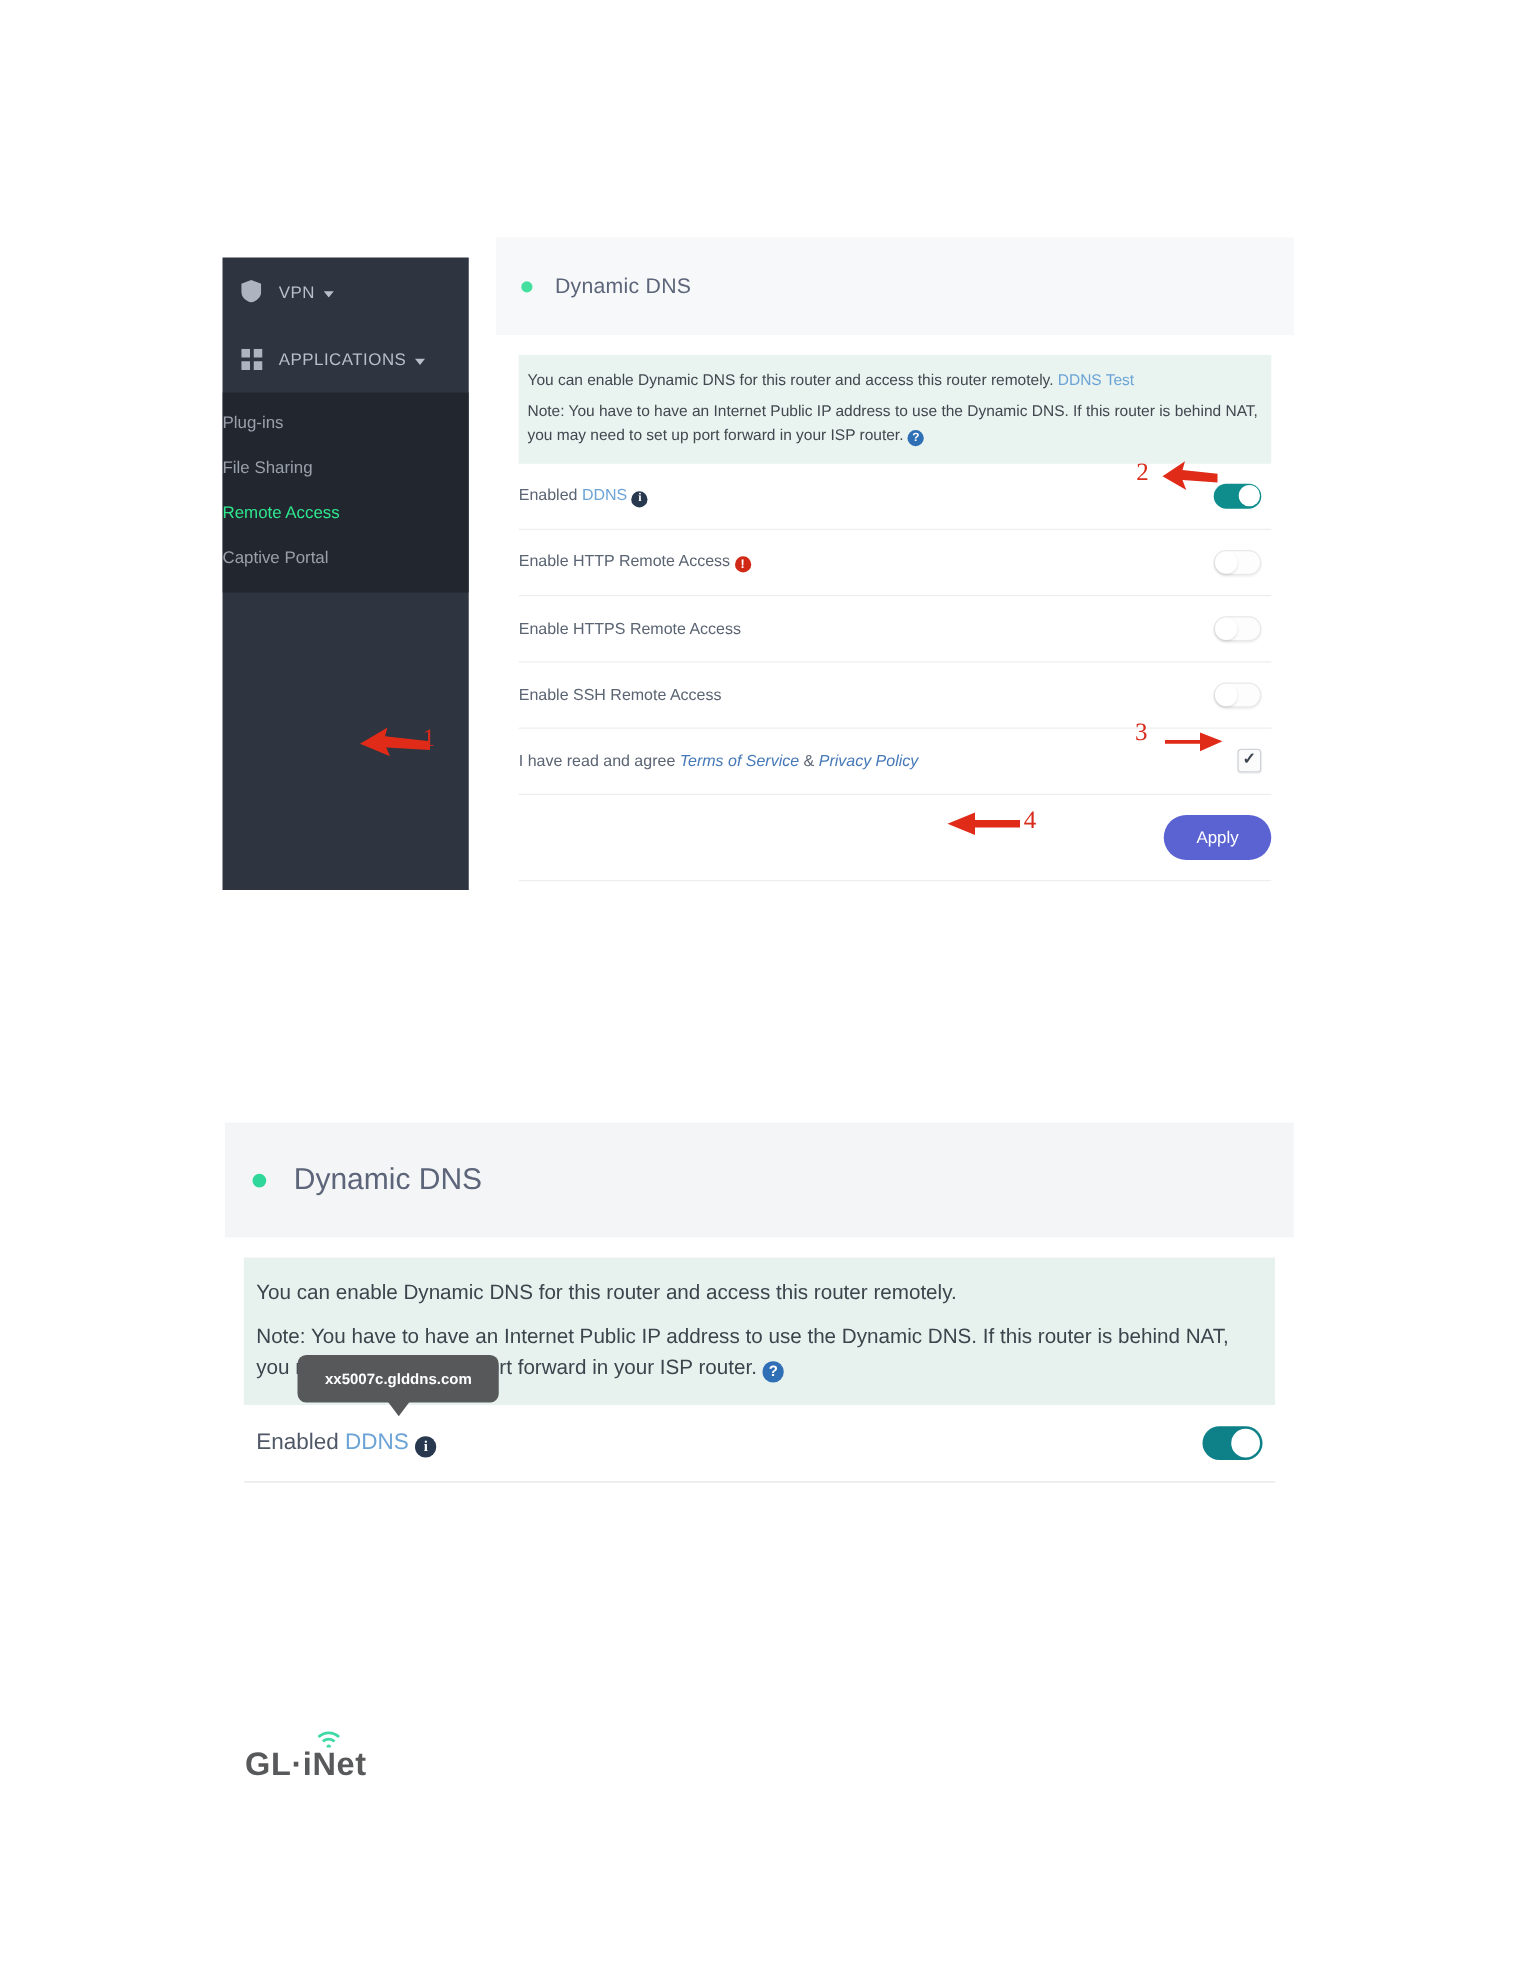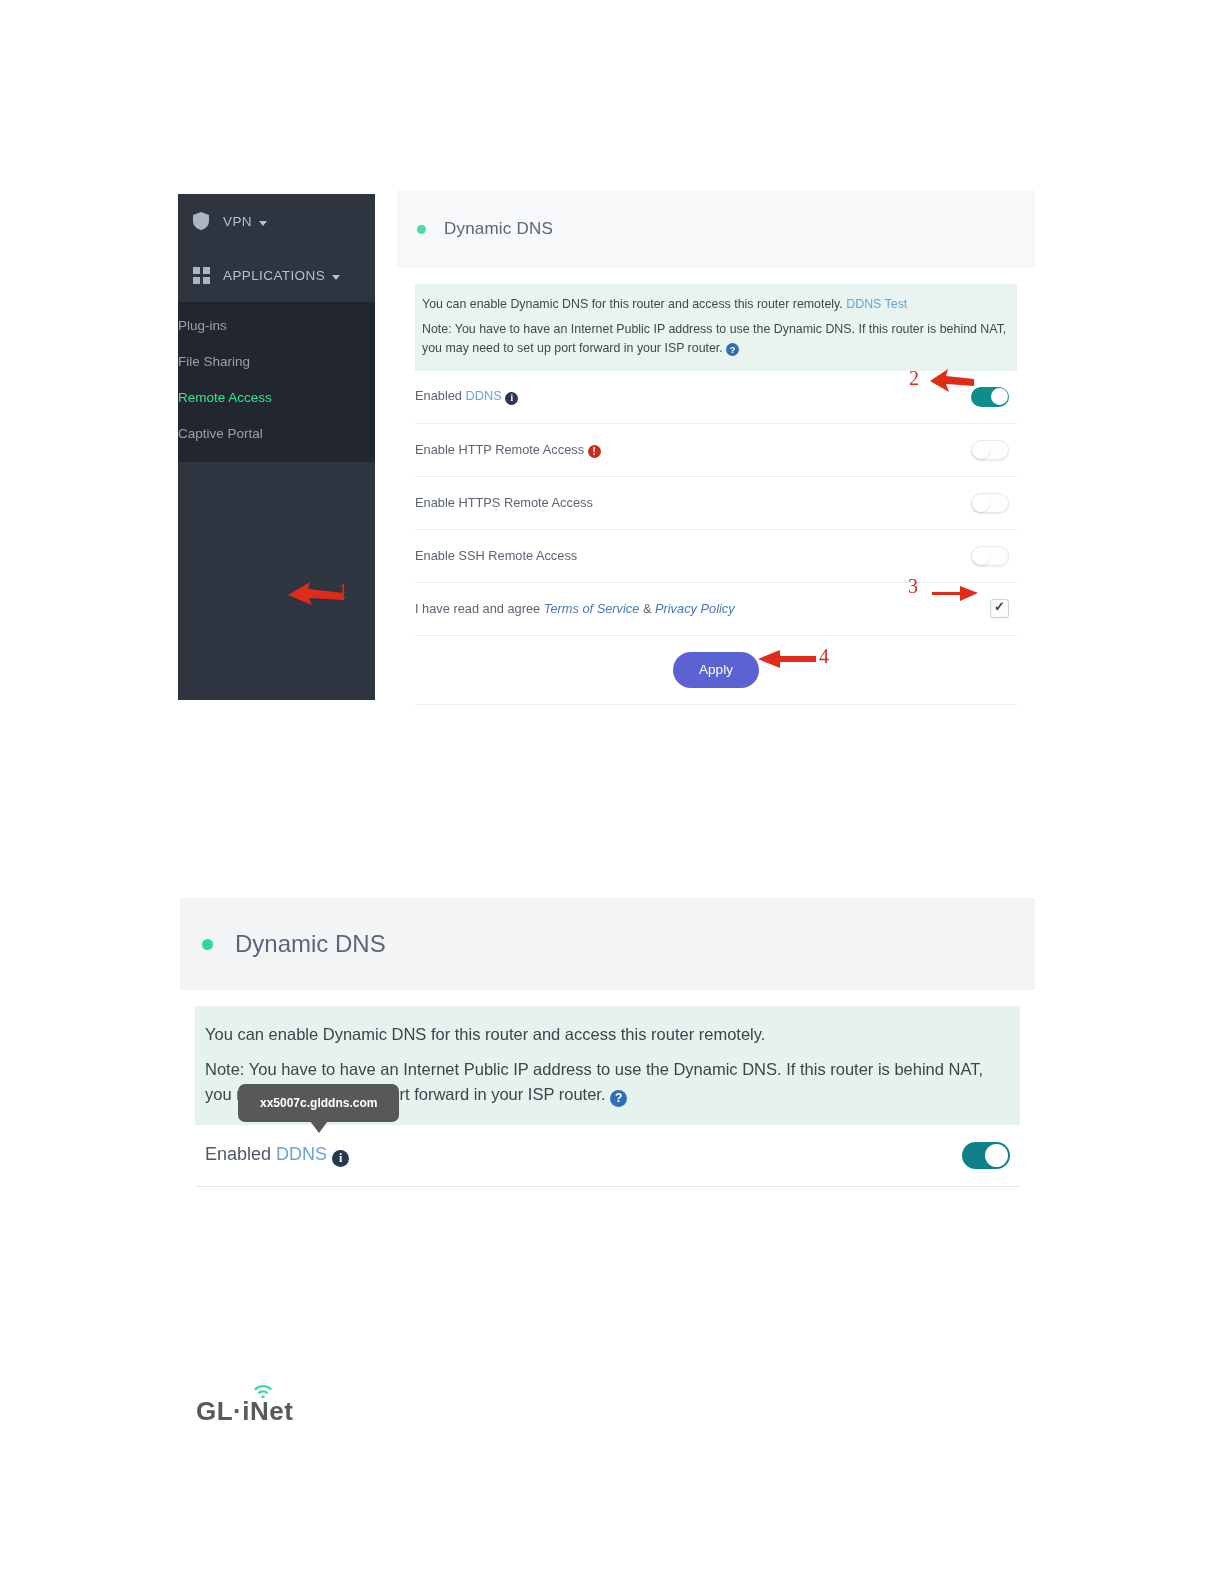--- a/index.html
+++ b/index.html
@@ -22,21 +22,21 @@
     left: 178px;
     top: 190px;
     width: 857px;
     height: 508px;
   }
 
   
   .sidebar {
     position: absolute;
     left: 0;
-    top: 4px;
+    top: 16px;
     width: 197px;
     height: 506px;
     background: #2e3440;
     overflow: hidden;
   }
   .nav-group {
     display: flex;
     align-items: center;
     height: 54px;
     padding-left: 12px;
@@ -241,21 +241,21 @@
     left: 3px; top: -1px;
     color: #3c4450;
     font-size: 13px;
     font-weight: bold;
   }
 
   .apply-row {
     height: 68px;
     display: flex;
     align-items: center;
-    justify-content: center;
+    justify-content: flex-end;
     border-bottom: 1px solid #eceef0;
   }
   .apply-btn {
     width: 86px;
     height: 36px;
     border-radius: 18px;
     background: #5b63d3;
     color: #ffffff;
     font-size: 13.5px;
     border: none;

